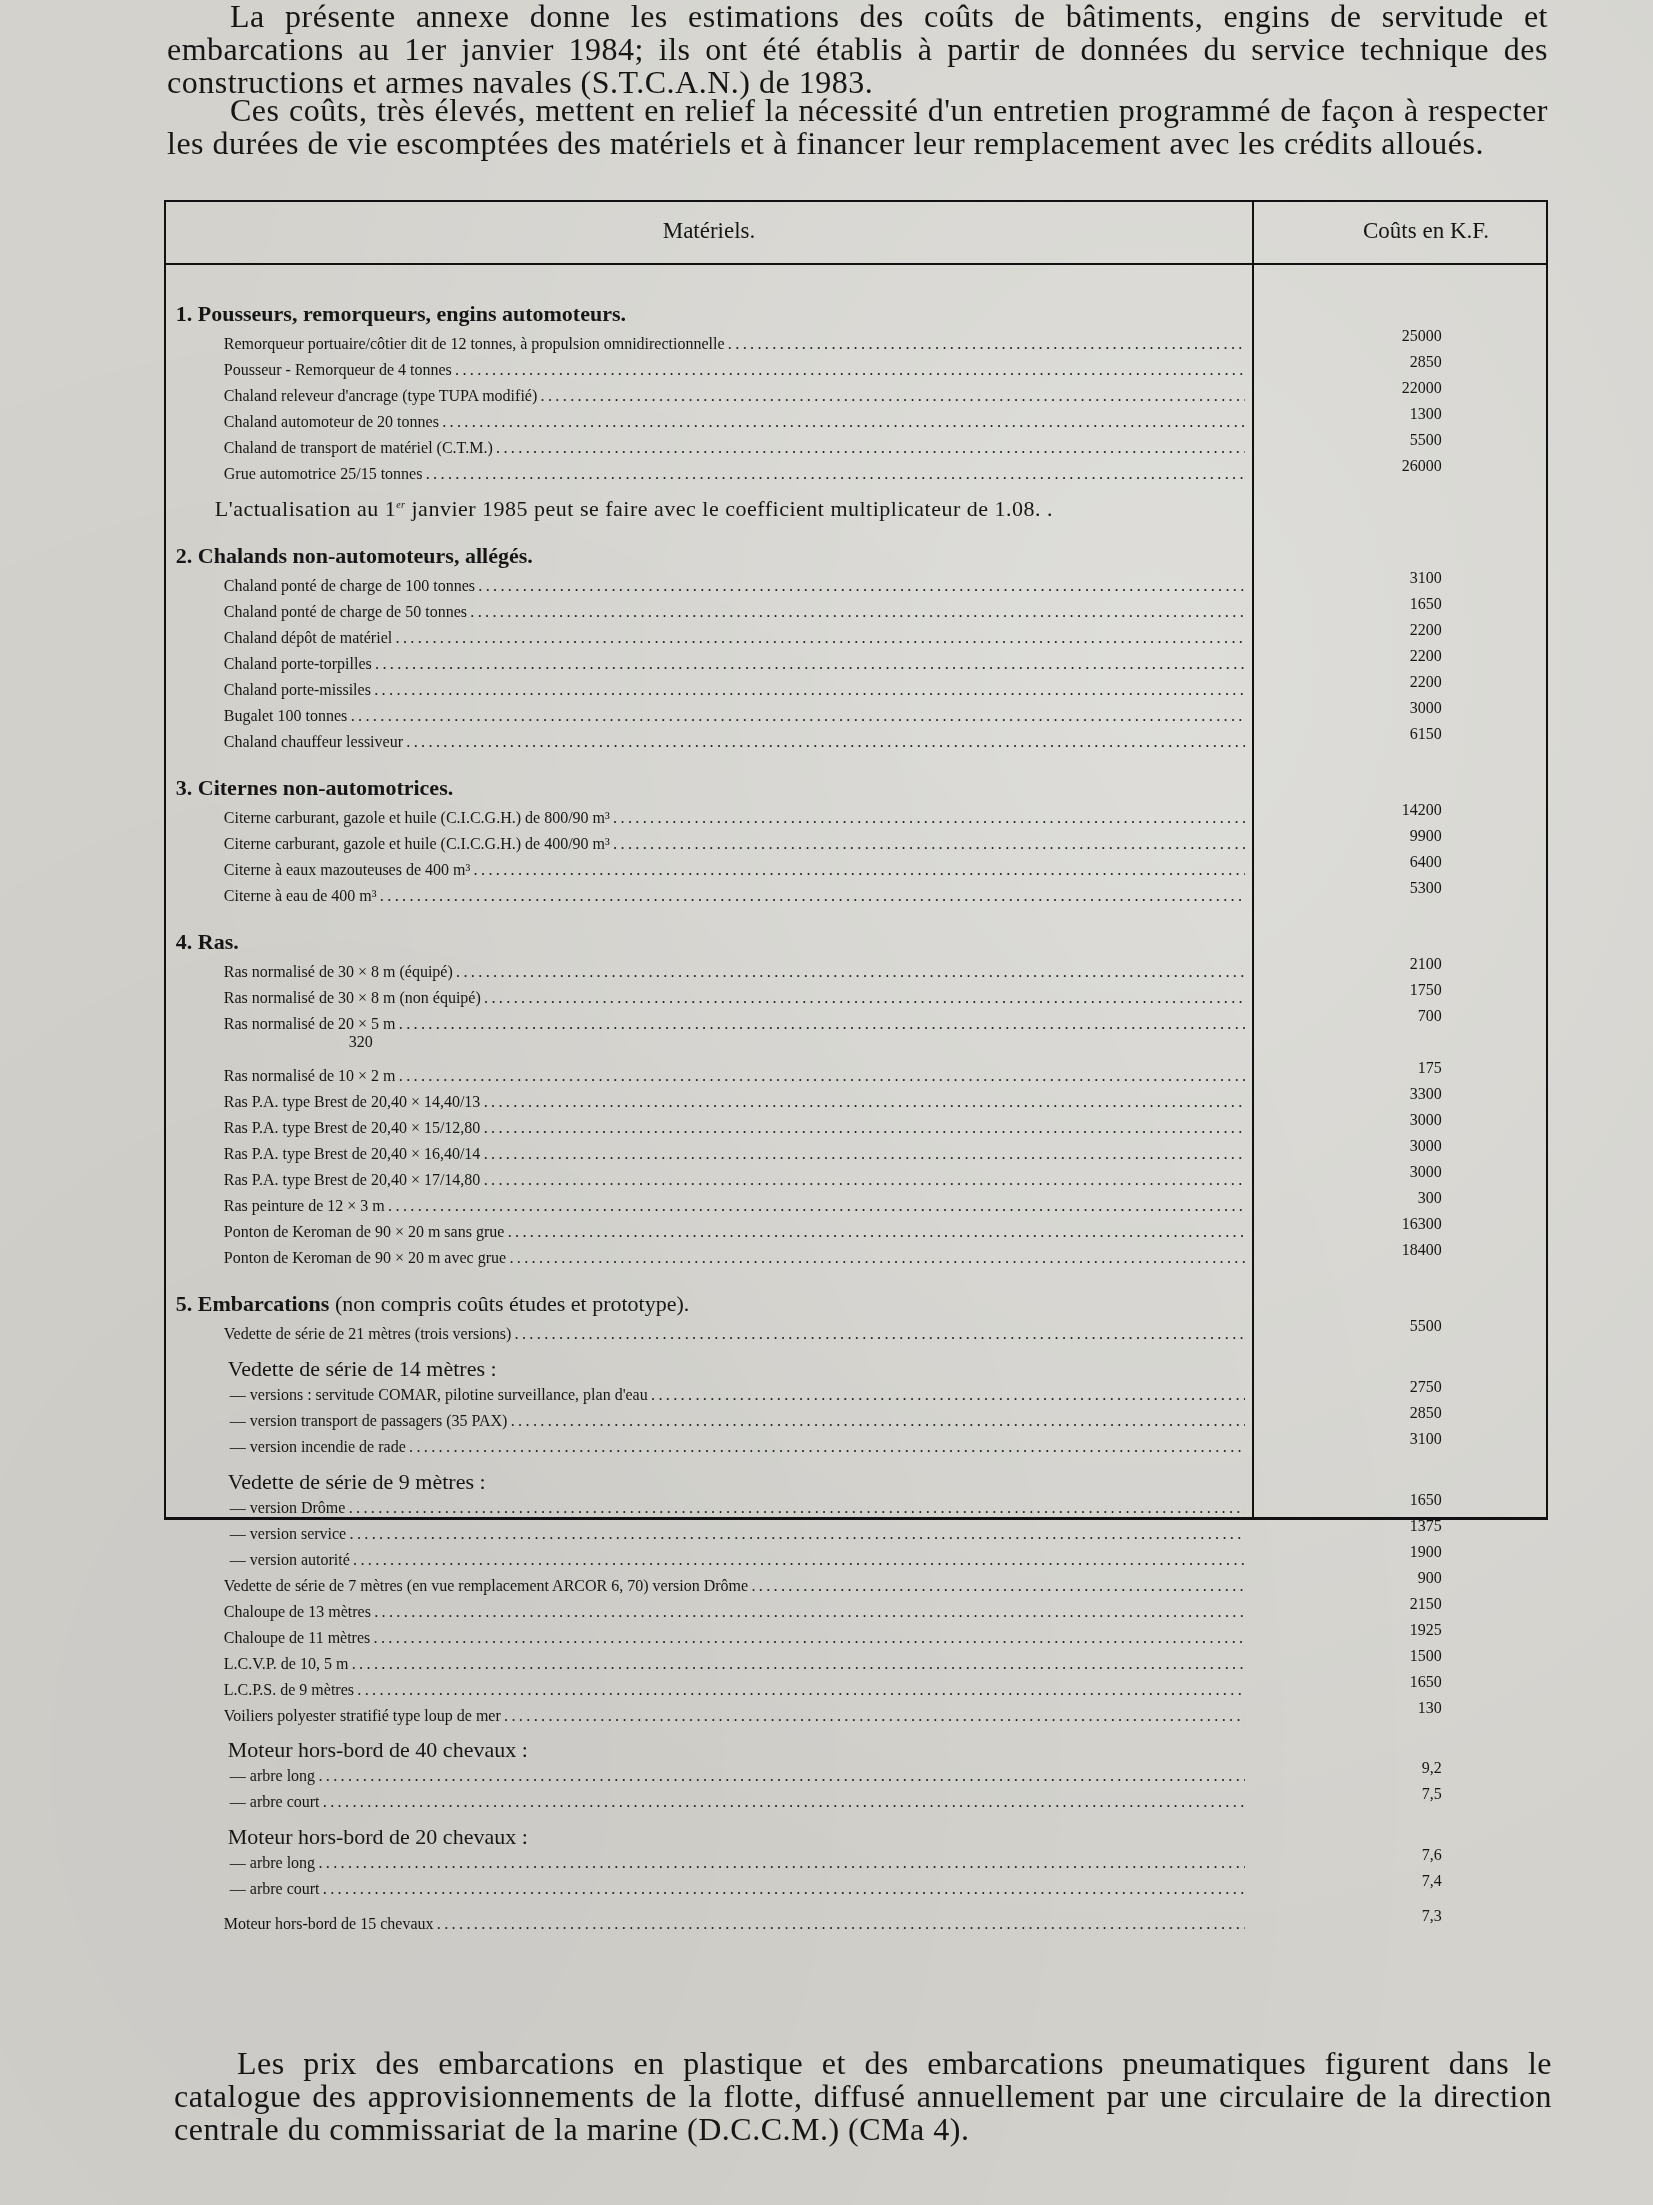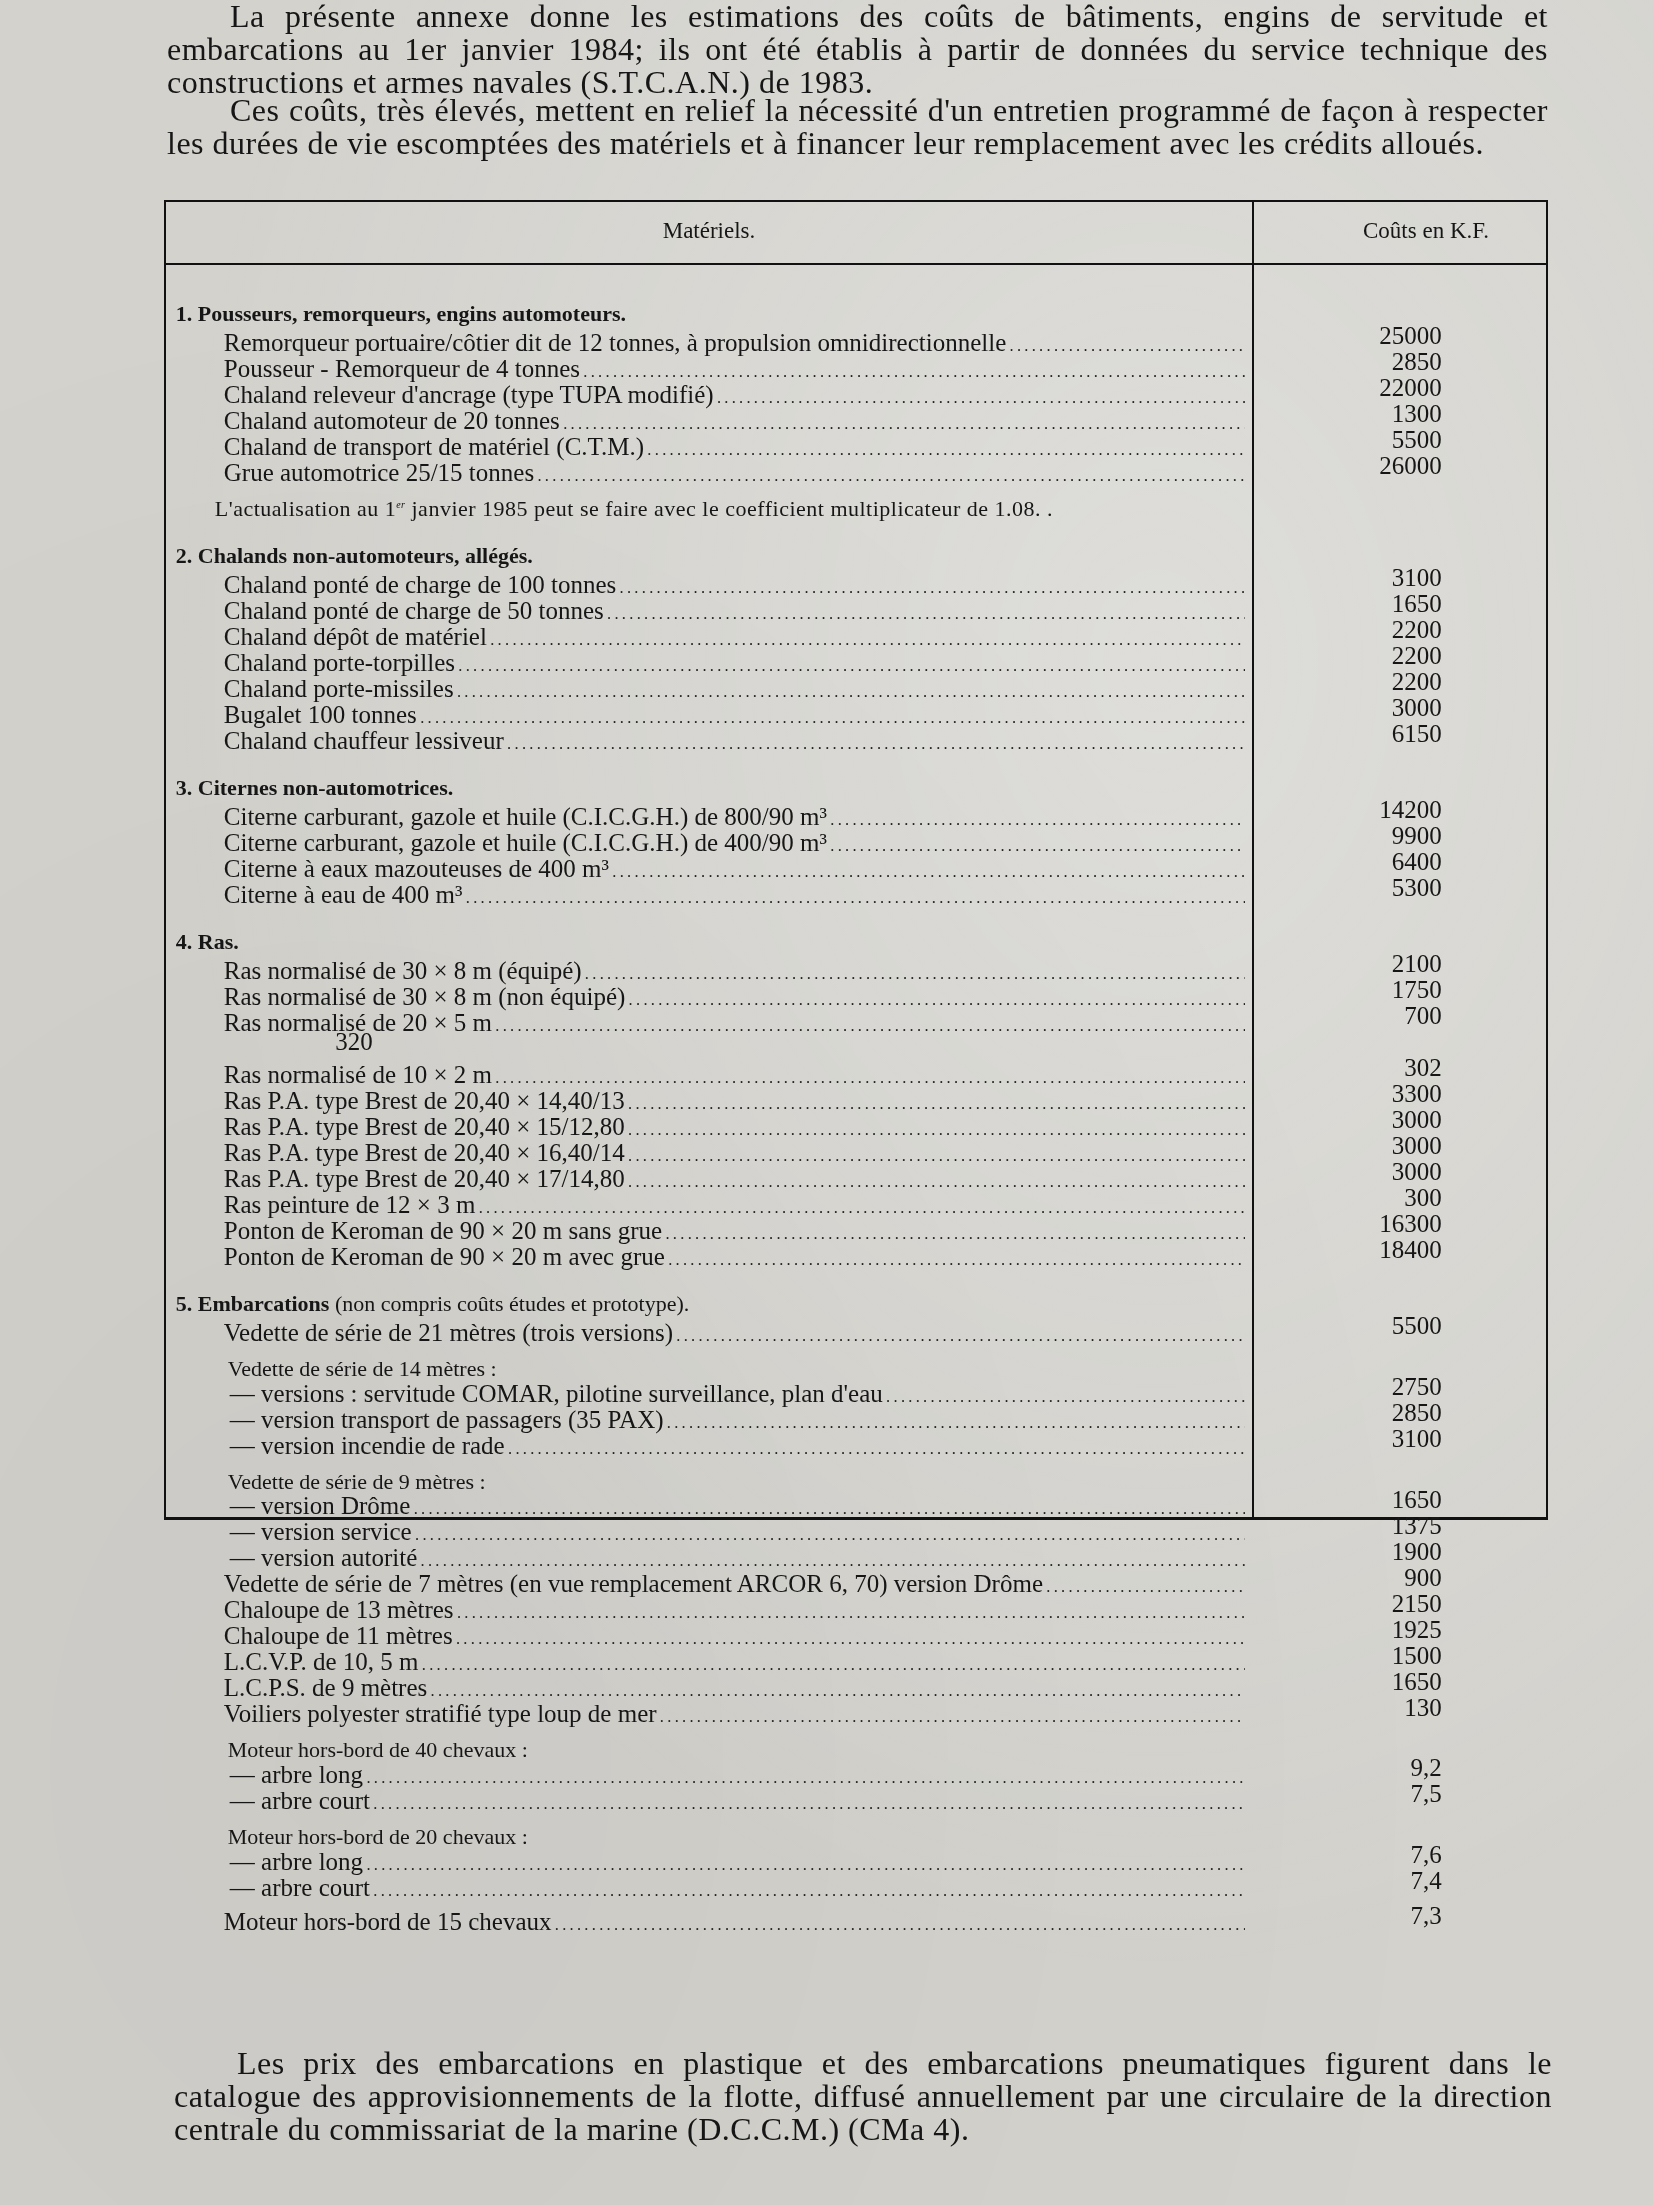--- a/index.html
+++ b/index.html
@@ -41,21 +41,21 @@
   .th { position: absolute; top: 16.4px; font-size: 23px; }
   .th-mat { left: 0; width: 1086px; text-align: center; }
   .th-cost { left: 1140px; right: 0; text-align: center; }
 
   .body { position: absolute; left: 9.8px; top: 98px; width: 1367px; }
   .section { margin-bottom: 18.6px; }
   .sec-title { font-size: 22px; line-height: 27px; font-weight: bold; margin-bottom: 4.4px; }
   .sec-title .note { font-weight: normal; }
   .row {
     display: flex; align-items: center; height: 26px;
-    font-size: 25px; line-height: 26px;
+    font-size: 16px; line-height: 26px;
   }
   .row .label {
     width: 1069px; display: flex; align-items: baseline; overflow: hidden;
     white-space: nowrap; padding-left: 48px; box-sizing: border-box;
   }
   .row .label .txt { flex: 0 0 auto; }
   .row .label .dots {
     flex: 1 1 auto; overflow: hidden; margin-left: 3.3px;
     letter-spacing: 3.3px; font-size: 16.4px; color: #222;
   }
@@ -242,21 +242,21 @@
           <div class="cost">700</div>
         </div>
       <div class="row">
           <div class="cost">320</div>
         </div>
       <div class="row">
           <div class="label">
             <span class="txt">Ras normalisé de 10 × 2 m</span>
             <span class="dots"></span>
           </div>
-          <div class="cost">302</div>
+          <div class="cost">175</div>
         </div>
       <div class="row">
           <div class="label">
             <span class="txt">Ras P.A. type Brest de 20,40 × 14,40/13</span>
             <span class="dots"></span>
           </div>
           <div class="cost">3300</div>
         </div>
       <div class="row">
           <div class="label">

